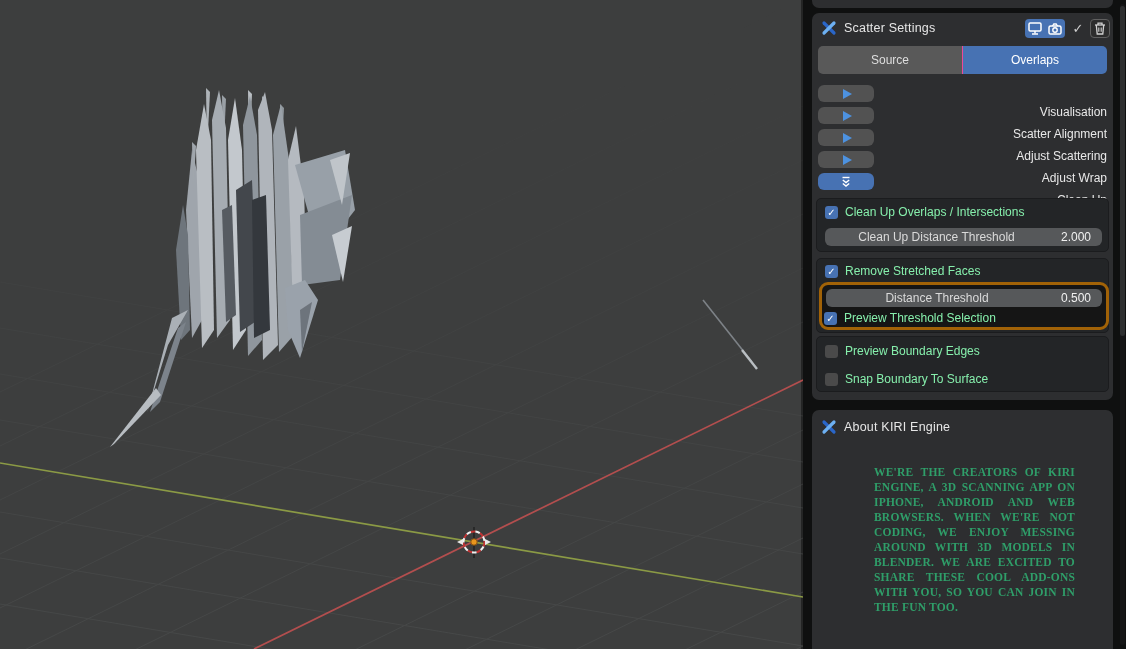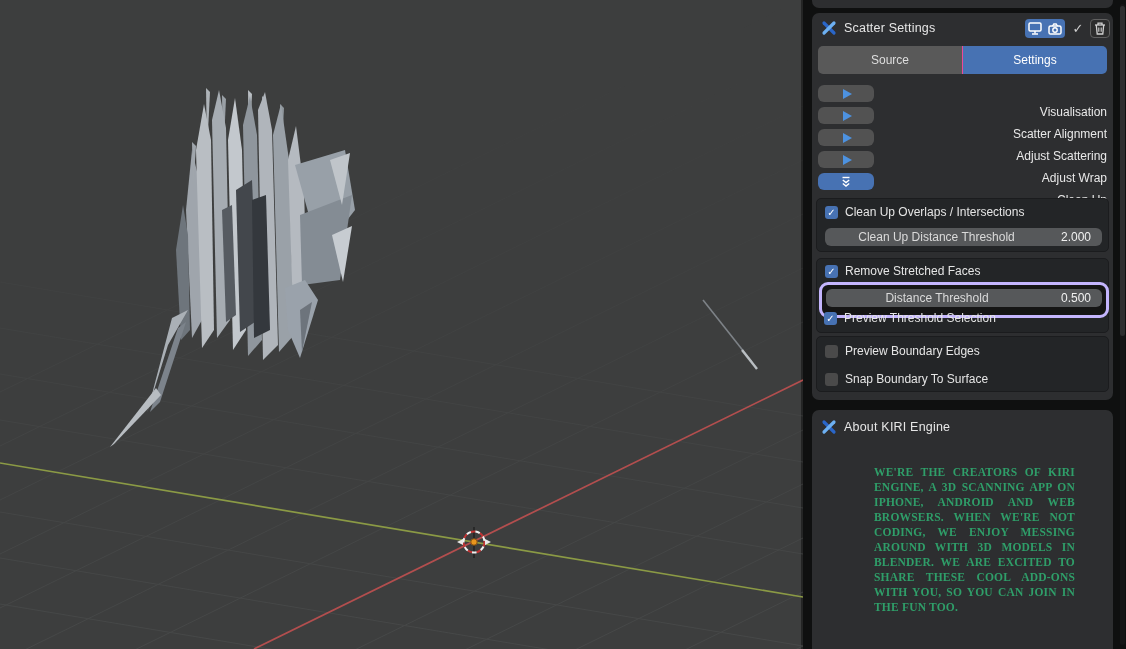--- a/index.html
+++ b/index.html
@@ -45,28 +45,28 @@
   .box { position:absolute; left:4px; width:293px; background:#232527; border:1px solid #1b1c1e; border-radius:5px; }
   #box-cleanup { top:185px; height:54px; }
   #box-stretched { top:245px; height:75px; }
   #box-boundary { top:323px; height:56px; }
 
   .cb-row { position:absolute; height:14px; display:flex; align-items:center; }
   .cb { width:13px; height:13px; border-radius:3px; display:flex; align-items:center; justify-content:center; flex:none; }
   .cb.checked { background:#4772b3; }
   .cb.unchecked { background:#4a4a4a; }
   .cb-mark { color:#fff; font-size:10px; font-weight:bold; line-height:13px; }
-  .cb-label { margin-left:7px; font-size:12px; color:#e5e5e5; white-space:nowrap; }
+  .cb-label { margin-left:7px; font-size:12px; color:#86efac; white-space:nowrap; }
 
   .slider { position:absolute; height:18px; background:#56585a; border-radius:6px; display:flex; align-items:center; }
   .slider-label { margin-left:11px; flex:1; font-size:12px; color:#dadada; white-space:nowrap; }
   .slider-value { margin-right:11px; font-size:12px; color:#f1f1f1;margin-left:24px; }
 
-  .highlight { position:absolute; left:2px; top:23px; width:290px; height:36px; background:#151515;
-               border:3px solid #c4b5fd; border-radius:9px; }
+  .highlight { position:absolute; left:2px; top:23px; width:290px; height:48px; background:#151515;
+               border:3px solid #a16207; border-radius:9px; }
 
   .about-body { position:absolute; left:62px; top:55px; width:201px;
                 font-family:Liberation Serif, serif;
                 font-size:11.5px; font-weight:bold; line-height:15px; letter-spacing:.2px;
                 color:#2f9e69; text-align:justify; text-transform:uppercase; }
 
   .scrollbar { position:absolute; right:1px; top:4px; width:5px; height:641px; background:#161617; border-radius:3px; }
   .scroll-thumb { position:absolute; left:0; top:2px; width:5px; height:330px; background:#2e2f30; border-radius:3px; }
 </style>
 </head>
@@ -207,21 +207,21 @@
             </svg>
           </div>
         </div>
       </div>
 
       <div class="tabs">
         <div class="tab inactive">
           <span>Source</span>
         </div>
         <div class="tab active">
-          <span>Settings</span>
+          <span>Overlaps</span>
         </div>
       </div>
 
       <div class="action-row" style="top:72px">
         <div class="abtn">
             <span class="play-tri"></span>
           </div>
         <span class="action-label">Visualisation</span>
       </div>
       <div class="action-row" style="top:94px">

